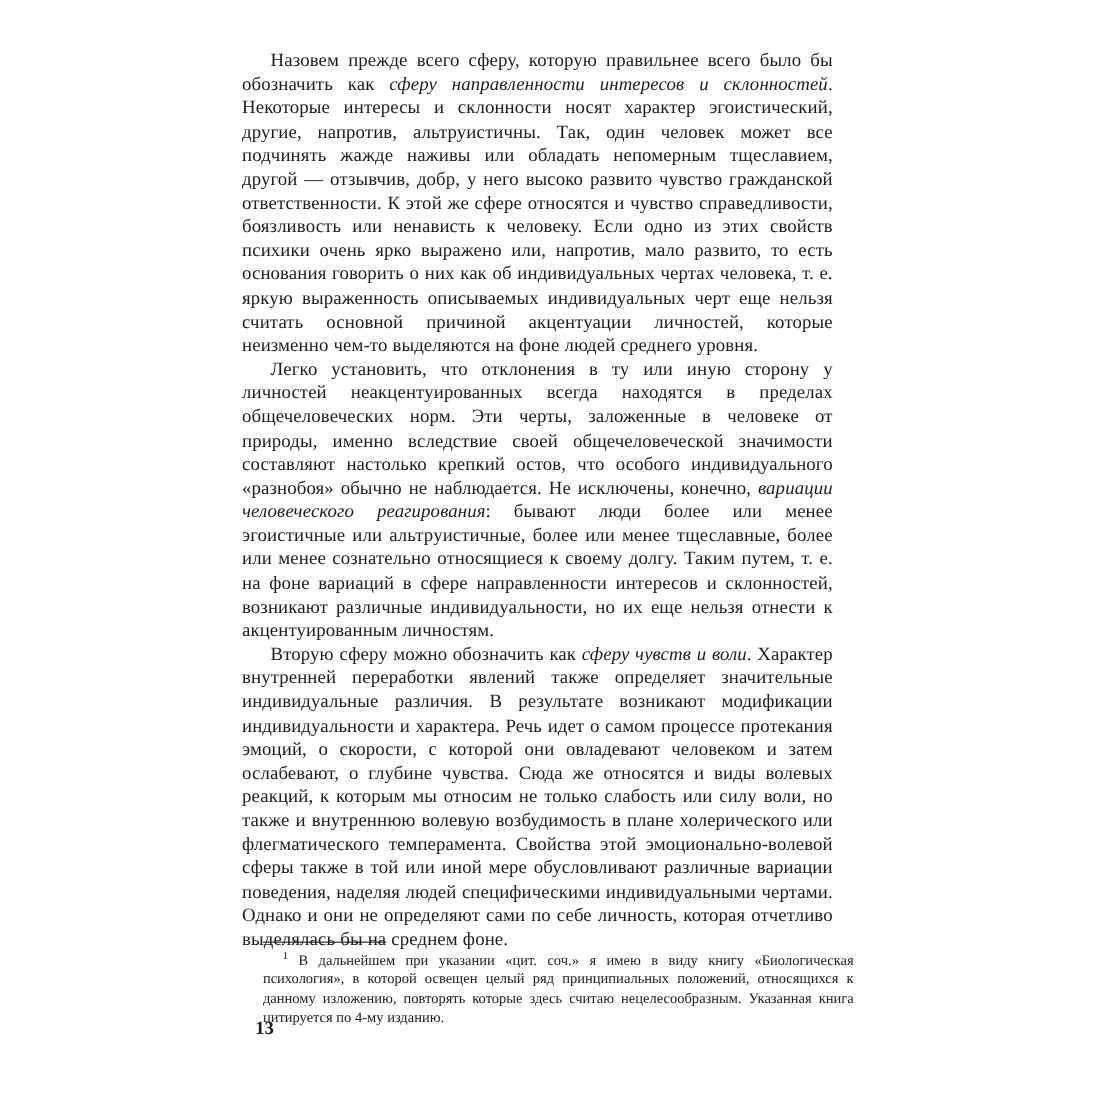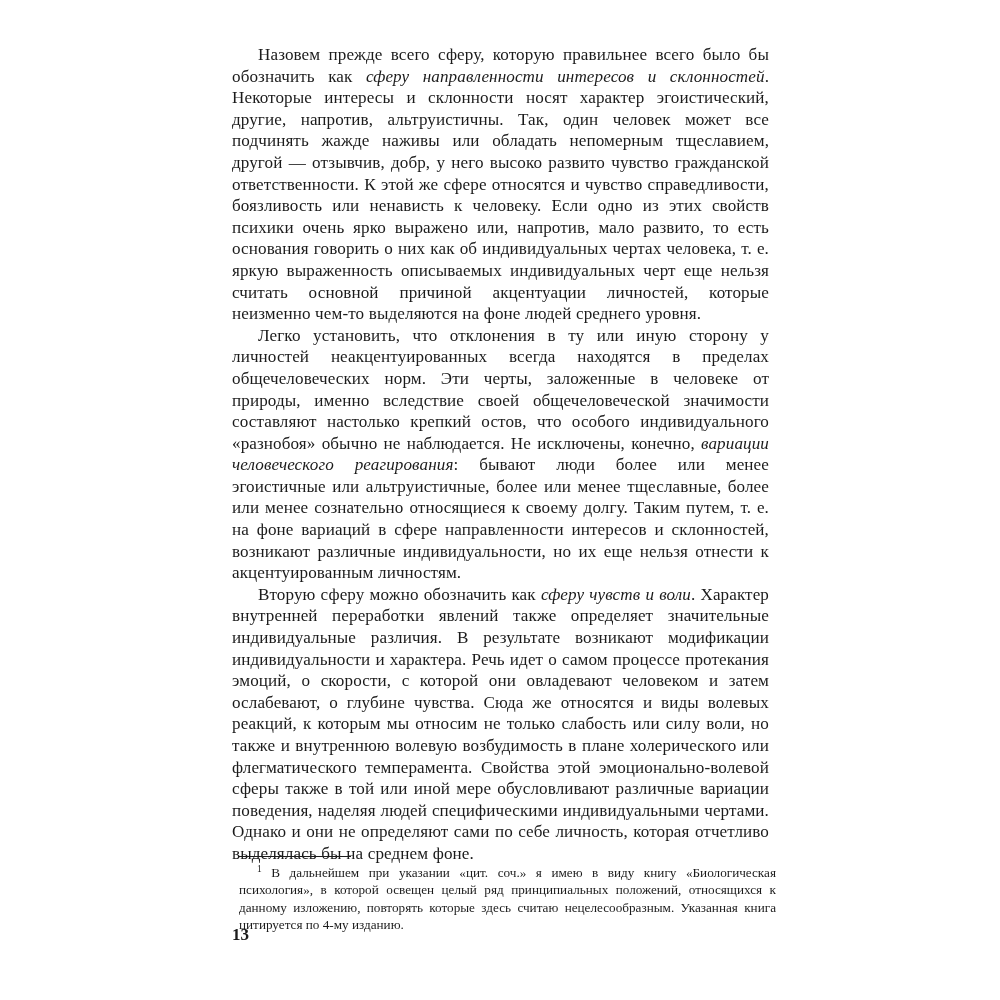--- a/index.html
+++ b/index.html
@@ -15,21 +15,21 @@
     overflow: hidden;
   }
   .page {
     position: relative;
     width: 1000px;
     height: 1000px;
     background: #ffffff;
   }
   .text-column {
     position: absolute;
-    left: 232px;
+    left: 220px;
     top: 44px;
     width: 537px;
   }
   p.body-par {
     margin: 0;
     text-align: justify;
     text-indent: 26px;
     font-size: 17.1px;
     line-height: 21.6px;
     letter-spacing: 0.1px;

